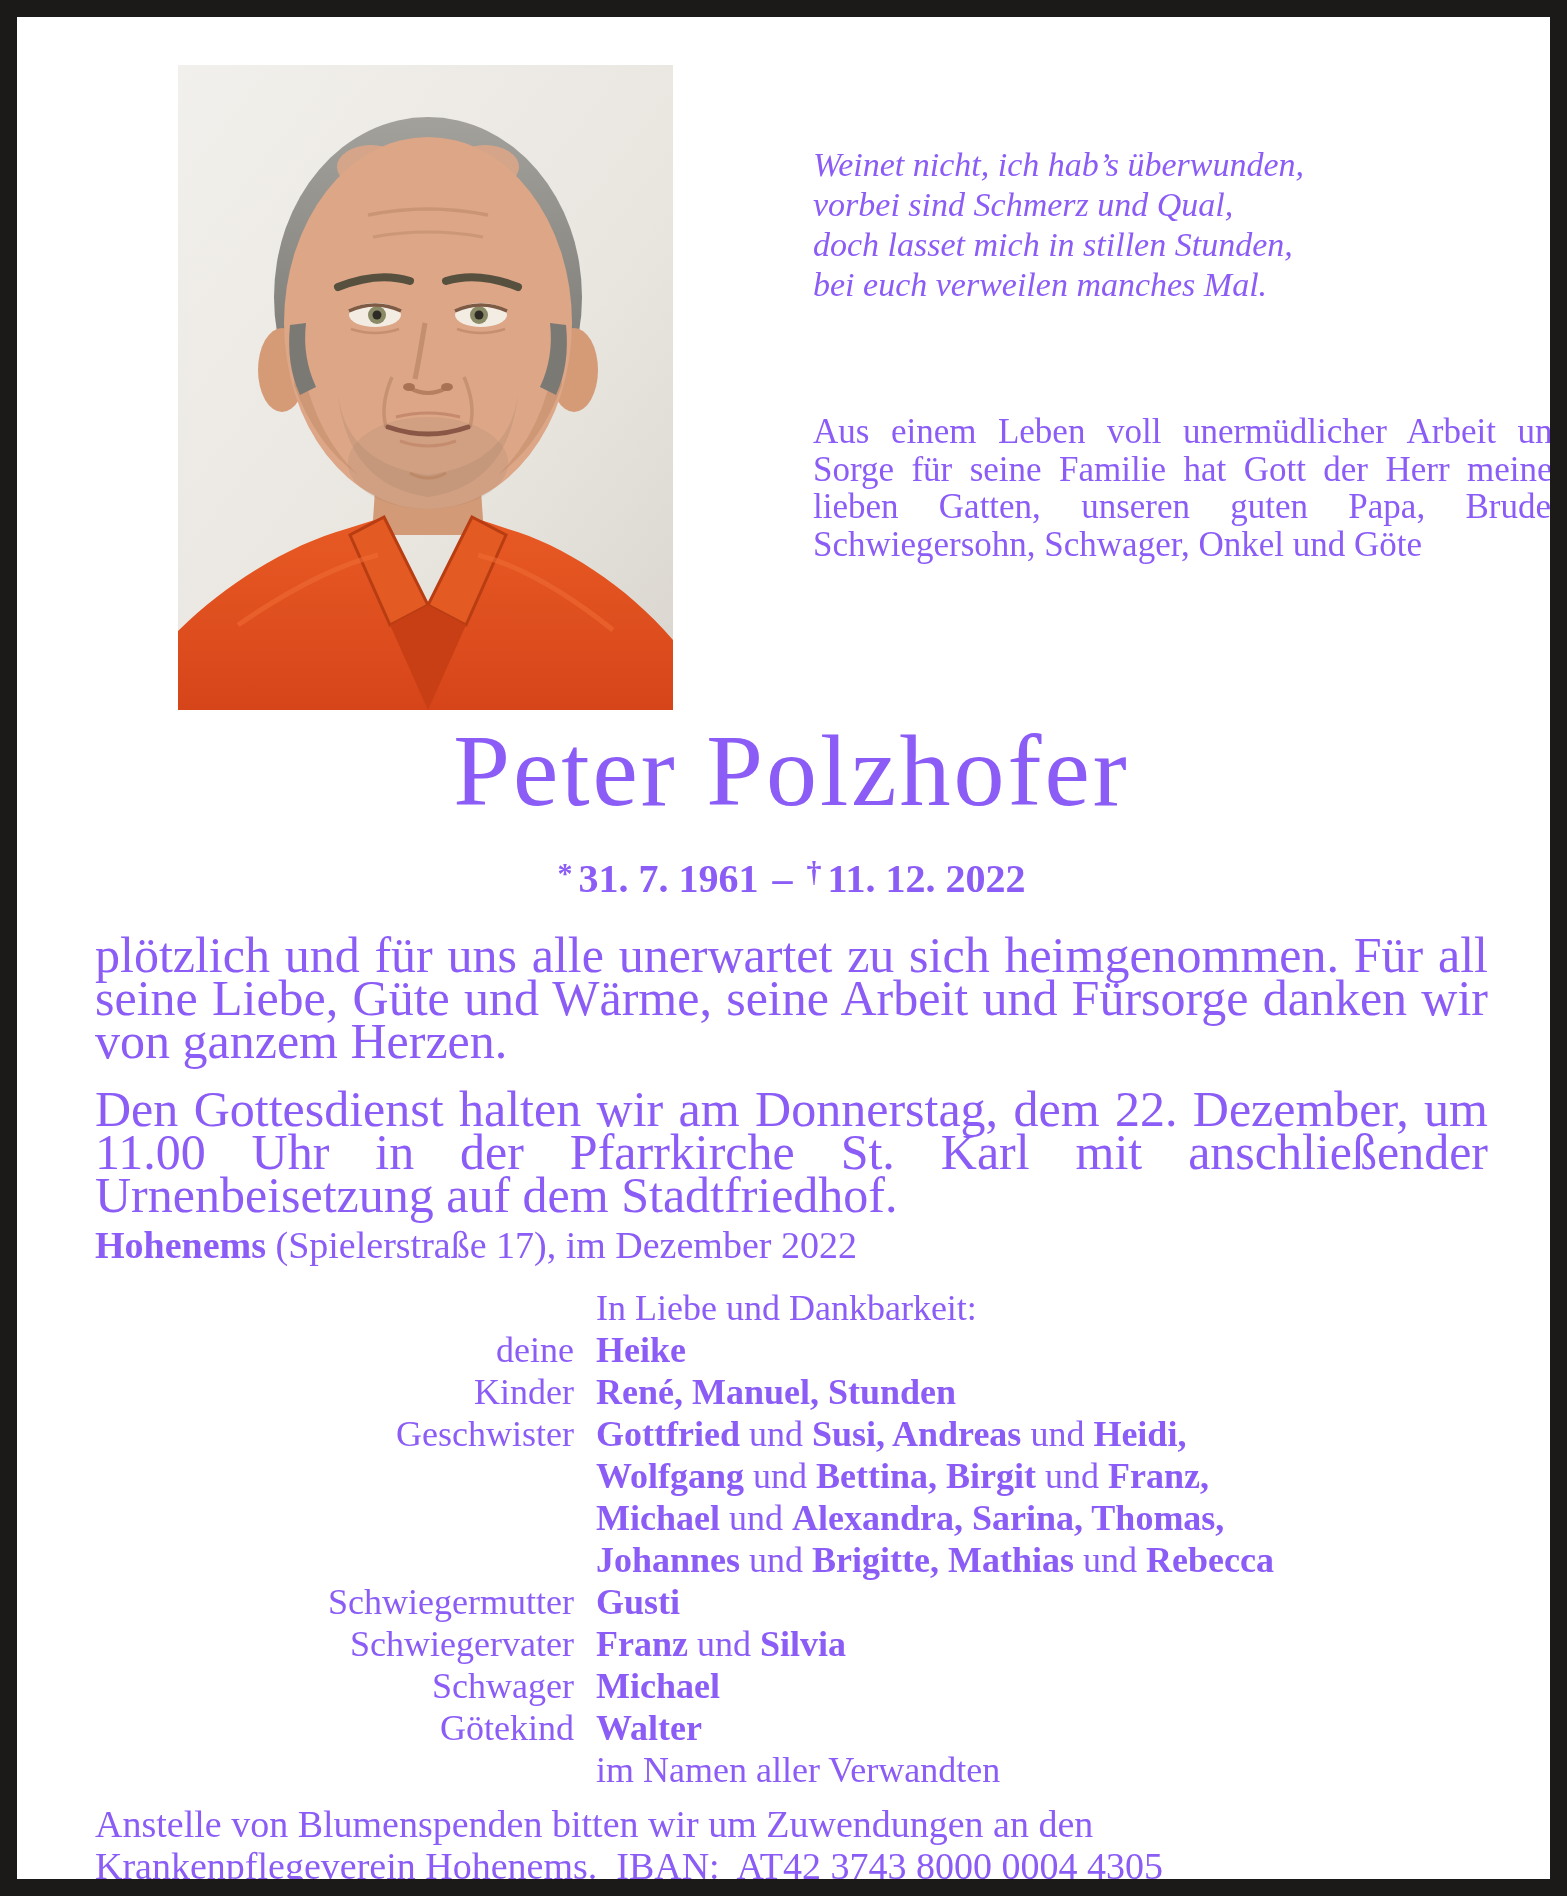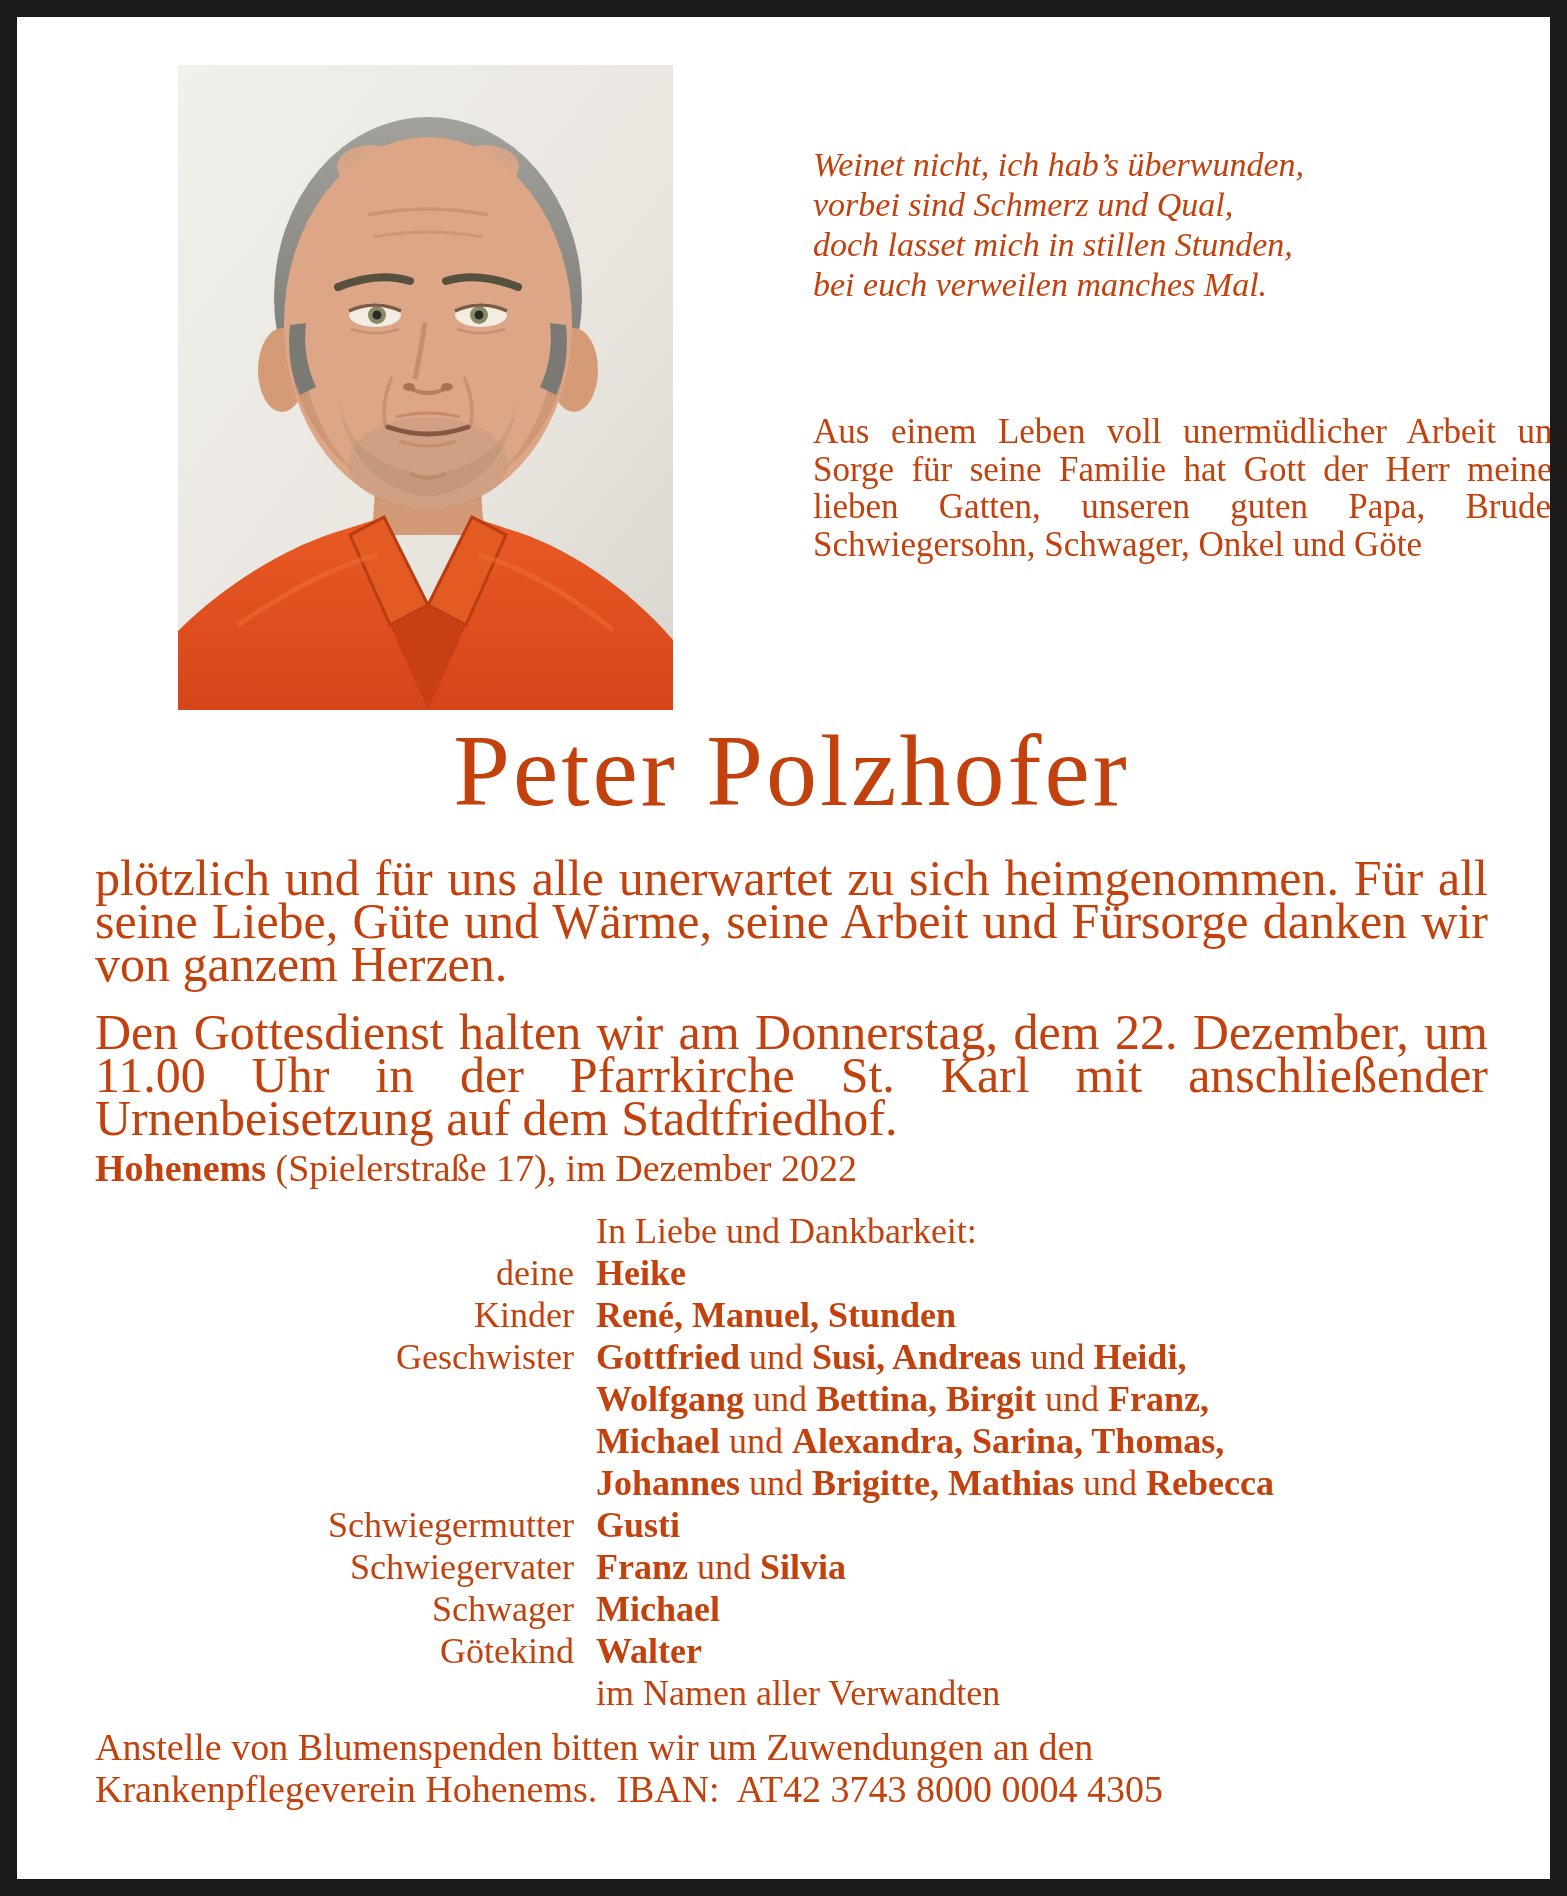--- a/index.html
+++ b/index.html
@@ -1,21 +1,21 @@
 <!DOCTYPE html>
 <html lang="de"><head>
 <meta charset="utf-8">
 <style>
   html,body{margin:0;padding:0;background:#ffffff;}
   .frame{
     width:1567px;height:1896px;box-sizing:border-box;
     border:17px solid #1c1a19;background:#ffffff;
     position:relative;overflow:hidden;
     font-family:"Liberation Serif","DejaVu Serif",serif;
-    color:#c2410c;
+    color:#8b5cf6;
   }
   .main{padding:0 62px 0 78px;}
   
   .top-section{position:relative;height:706px;}
   .photo{position:absolute;left:83px;top:48px;width:495px;height:645px;overflow:hidden;}
   .photo svg{display:block;width:100%;height:100%;}
   .right-col{position:absolute;left:718px;top:128px;width:757px;}
   .poem{font-style:italic;font-size:34px;line-height:40px;}
   .intro{margin-top:108px;font-size:35px;line-height:37.5px;text-align:justify;}
   
@@ -134,20 +134,23 @@
             <div>vorbei sind Schmerz und Qual,</div>
             <div>doch lasset mich in stillen Stunden,</div>
             <div>bei euch verweilen manches Mal.</div>
           </div>
         <p class="intro">Aus einem Leben voll unermüdlicher Arbeit und Sorge für seine Familie hat Gott der Herr meinen lieben Gatten, unseren guten Papa, Bruder, Schwiegersohn, Schwager, Onkel und Göte</p>
       </div>
     </div>
 
     <div class="name">Peter Polzhofer</div>
 
+    <div class="dates">
+      <span class="date-sym">*</span><span>31. 7. 1961</span><span class="date-sep">–</span><span class="date-sym dagger">†</span><span>11. 12. 2022</span>
+    </div>
 
     <p class="para p1">plötzlich und für uns alle unerwartet zu sich heimgenommen. Für all seine Liebe, Güte und Wärme, seine Arbeit und Fürsorge danken wir von ganzem Herzen.</p>
     <p class="para p2">Den Gottesdienst halten wir am Donnerstag, dem 22. Dezember, um 11.00 Uhr in der Pfarrkirche St. Karl mit anschließender Urnenbeisetzung auf dem Stadtfriedhof.</p>
 
     <div class="location">
       <span class="b">Hohenems</span><span> (Spielerstraße 17), im Dezember 2022</span>
     </div>
 
     <div class="family">
         <div class="fam-row">

